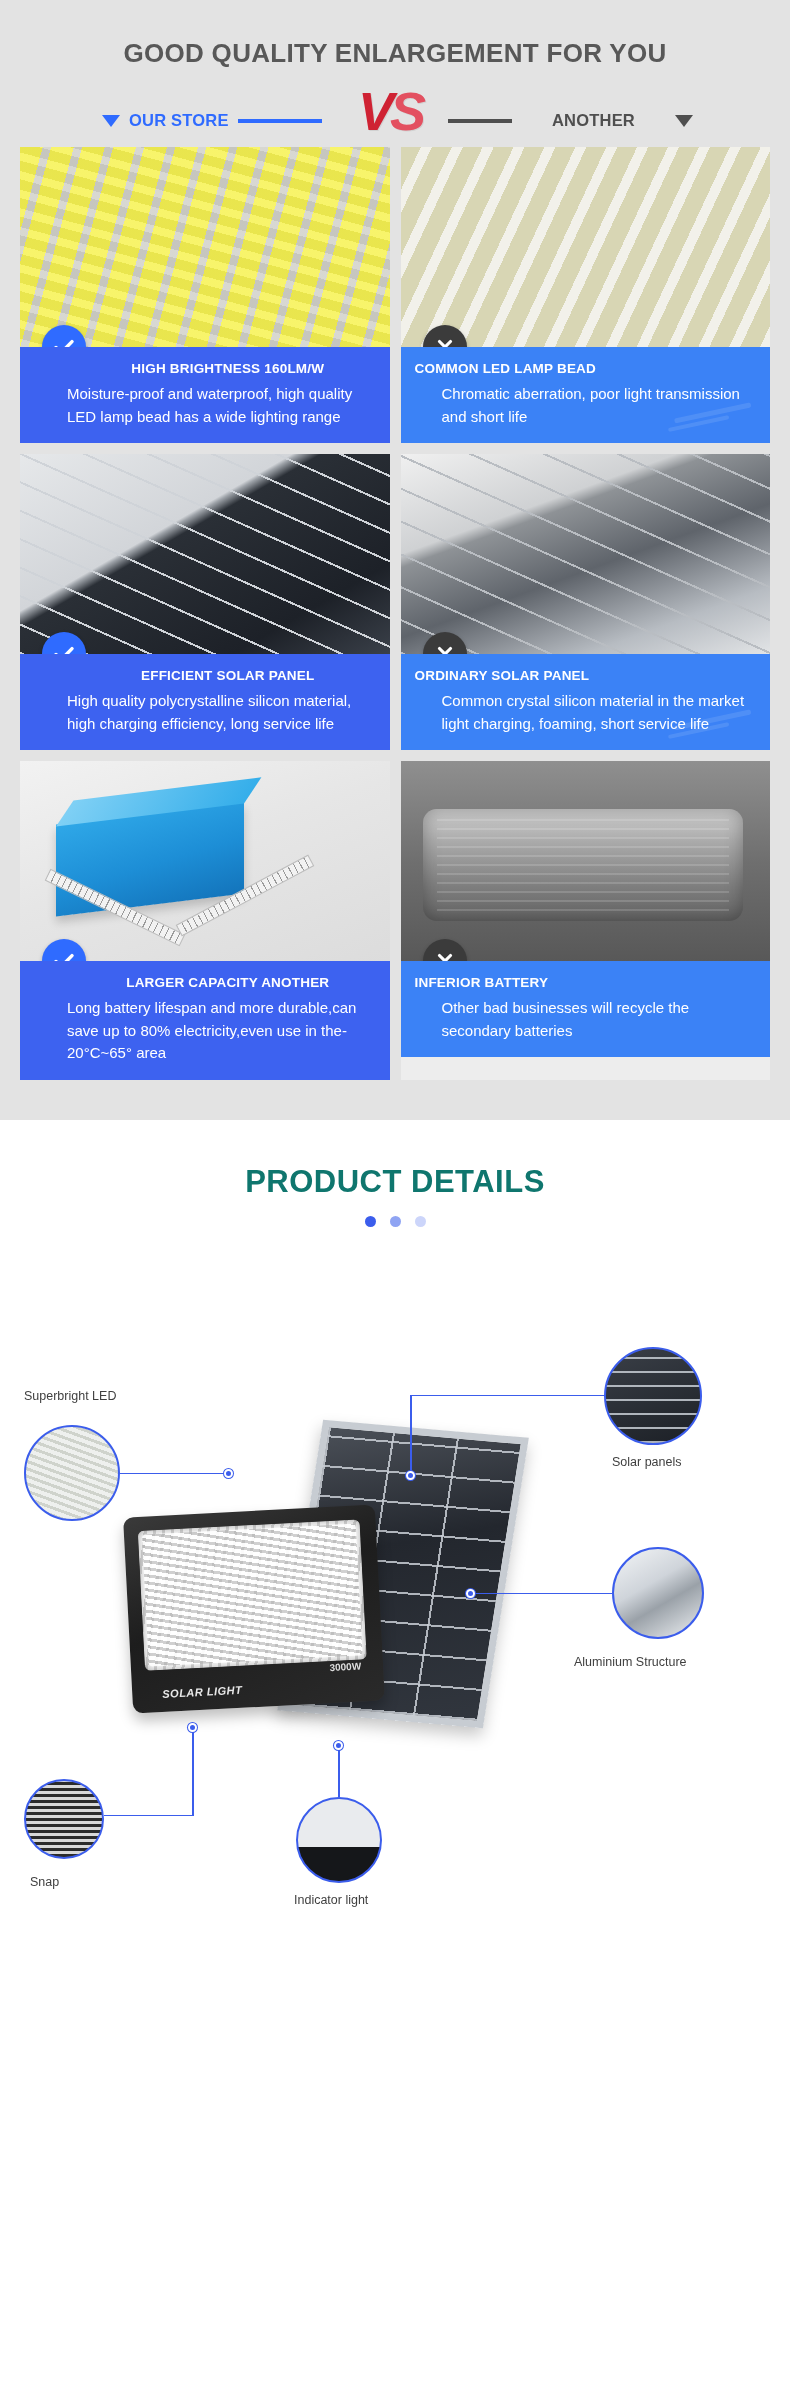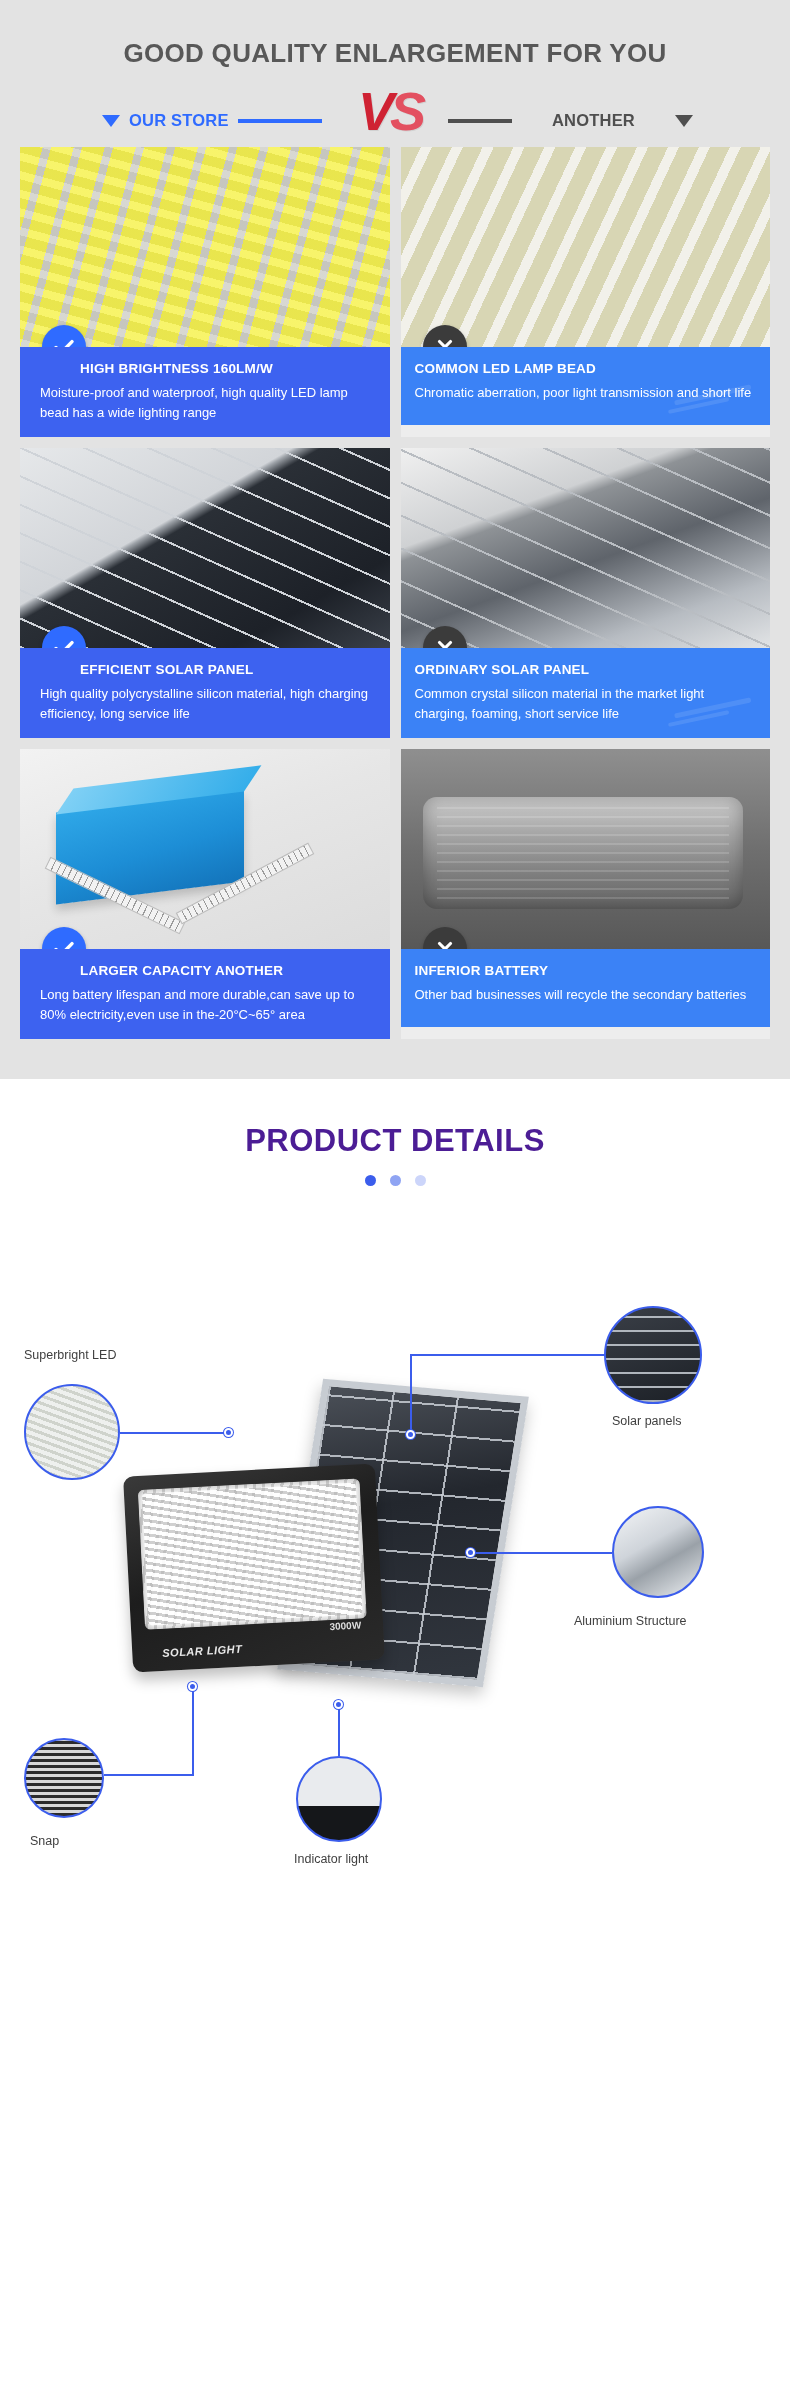--- a/index.html
+++ b/index.html
@@ -222,25 +222,26 @@
   }
   .cap.ok  { background: #3d62f0; }
   .cap.no  { background: #3b82f6; }
   .cap-title {
     color: #fff;
     font-weight: bold;
     font-size: 13.5px;
     letter-spacing: .2px;
     margin-bottom: 7px;
   }
-  .cap.ok .cap-title { padding-left: 46px; }
+  .cap.ok .cap-title { padding-left: 46px; text-align: center; }
   .cap-desc {
     color: #fff;
-    font-size: 13px;
+    font-size: 15px;
     line-height: 1.5;
+    margin-left: 27px;
   }
   .cap.ok .cap-desc { padding-left: 6px; }
   .wm-card {
     position:absolute;
     right: 14px; bottom: 6px;
     width: 90px; height: 26px;
     opacity:.10;
     transform: rotate(-12deg);
     pointer-events:none;
   }
@@ -253,21 +254,21 @@
   
   .details-section {
     background: #ffffff;
     padding: 44px 0 20px 0;
     position: relative;
   }
   .pd-title {
     text-align:center;
     font-size: 31px;
     font-weight: bold;
-    color: #4c1d95;
+    color: #0f766e;
     letter-spacing: .5px;
   }
   .pd-dots {
     display:flex; justify-content:center; gap: 14px; margin-top: 16px;
   }
   .pd-dots b { width: 11px; height: 11px; border-radius:50%; display:block; }
   .pd-dots b:nth-child(1){ background:#3b5dec; }
   .pd-dots b:nth-child(2){ background:#8fa4f3; }
   .pd-dots b:nth-child(3){ background:#ccd5fa; }
 

